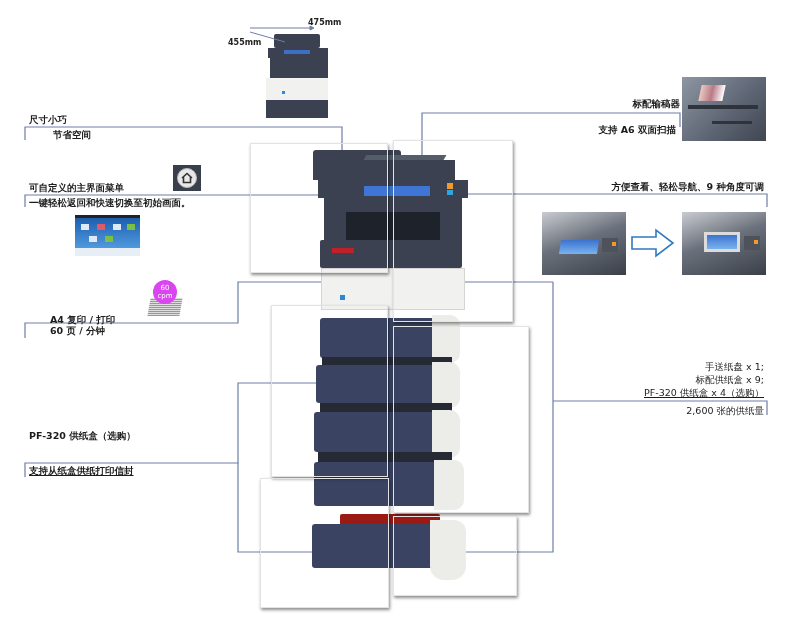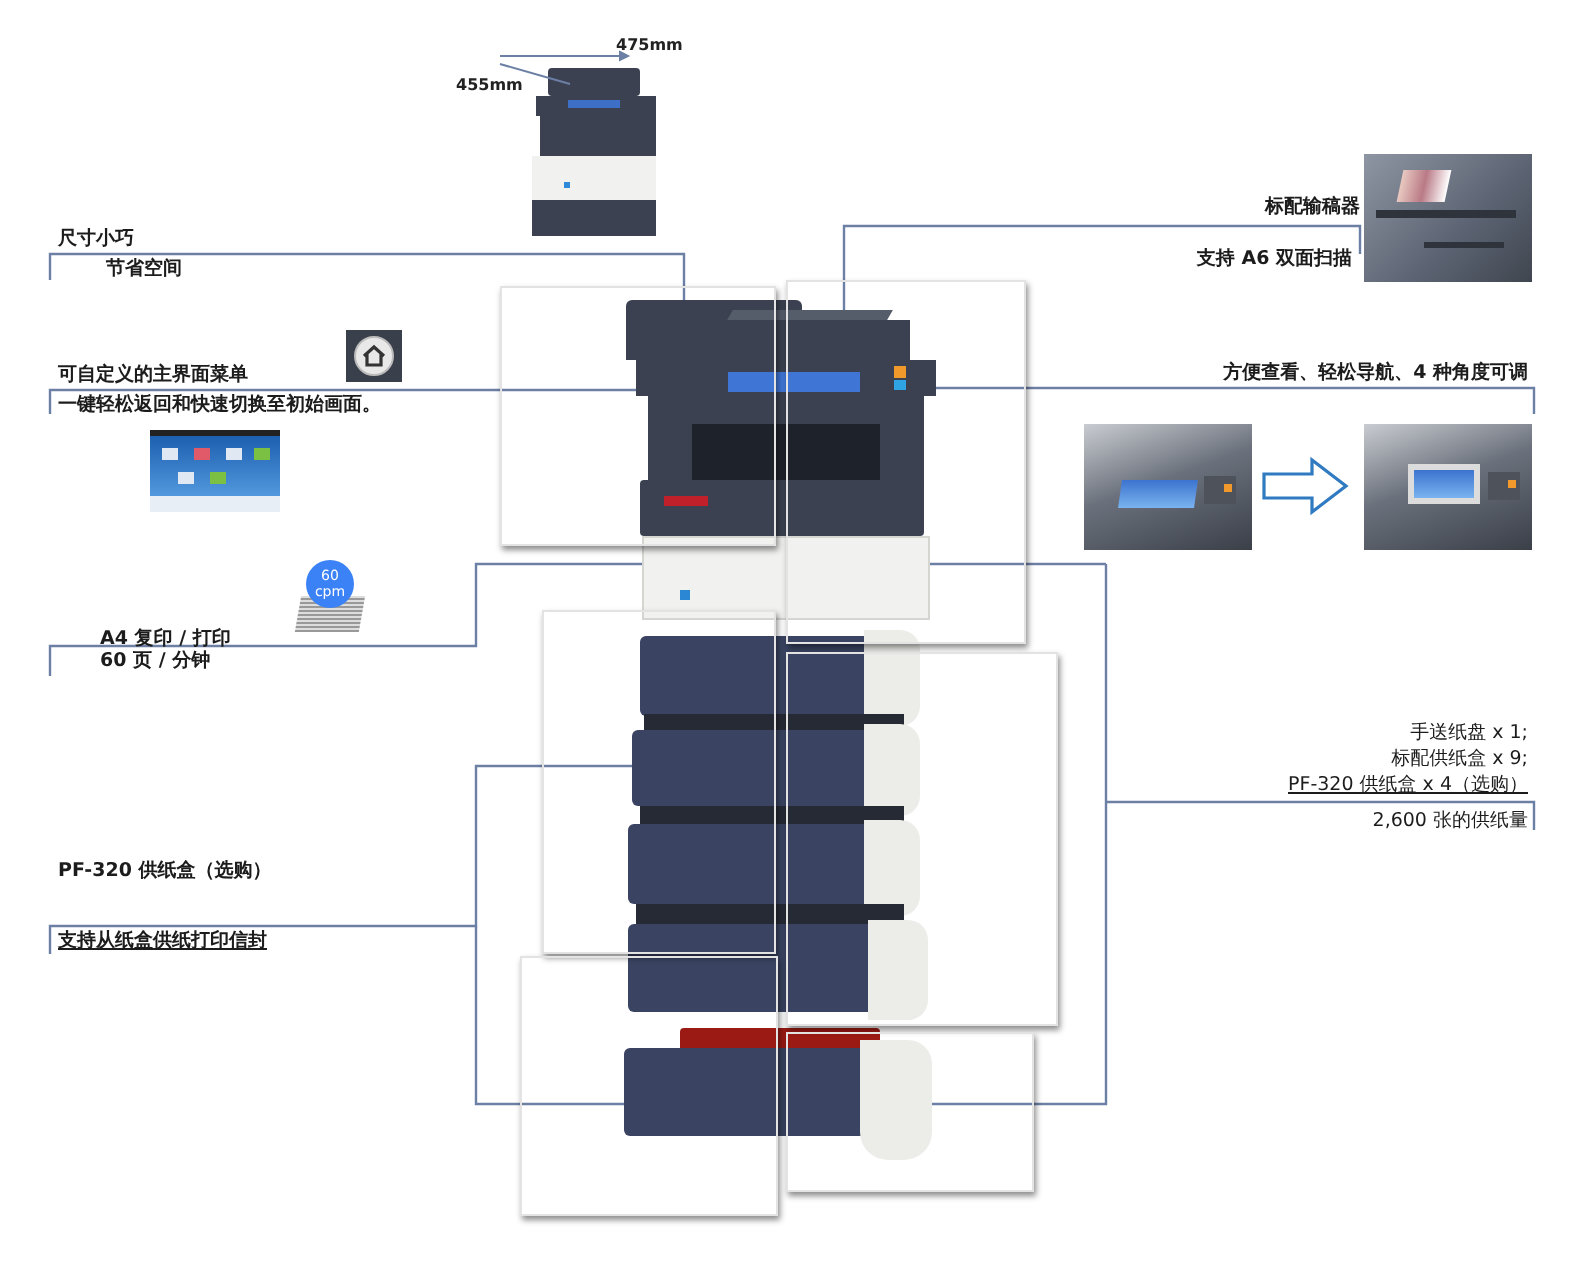--- a/index.html
+++ b/index.html
@@ -123,40 +123,40 @@
   <div class="abs" style="left:22px;top:6px;width:8px;height:6px;background:#e05a6a;"></div>
   <div class="abs" style="left:38px;top:6px;width:8px;height:6px;background:#dfe8f3;"></div>
   <div class="abs" style="left:52px;top:6px;width:8px;height:6px;background:#7bc043;"></div>
   <div class="abs" style="left:14px;top:18px;width:8px;height:6px;background:#dfe8f3;"></div>
   <div class="abs" style="left:30px;top:18px;width:8px;height:6px;background:#7bc043;"></div>
   <div class="abs" style="left:0;top:30px;width:65px;height:8px;background:#e8eef5;"></div>
 </div>
 
 <div class="abs" style="left:145px;top:280px;width:40px;height:40px;">
   <div class="abs" style="left:4px;top:18px;width:32px;height:18px;background:repeating-linear-gradient(#ddd 0 1px,#999 1px 2px);transform:skewX(-10deg);"></div>
-  <div class="abs" style="left:8px;top:0;width:24px;height:24px;border-radius:50%;background:#3b82f6;color:#fff;text-align:center;font-size:7px;line-height:8px;padding-top:4px;box-sizing:border-box;">
+  <div class="abs" style="left:8px;top:0;width:24px;height:24px;border-radius:50%;background:#d946ef;color:#fff;text-align:center;font-size:7px;line-height:8px;padding-top:4px;box-sizing:border-box;">
     <div>60</div>
     <div>cpm</div>
   </div>
 </div>
 <div class="lbl bold" style="left:50px;top:314px;">A4 复印 / 打印</div>
 <div class="lbl bold" style="left:50px;top:325px;">60 页 / 分钟</div>
 
 <div class="lbl bold" style="left:29px;top:430px;text-align:right;">PF-320 供纸盒（选购）</div>
 <div class="lbl bold" style="left:29px;top:465px;text-decoration:underline;">支持从纸盒供纸打印信封</div>
 
 <div class="photo" style="left:682px;top:77px;width:84px;height:64px;background:linear-gradient(135deg,#8e96a3,#5b6372 60%,#40464f);">
   <div class="abs" style="left:18px;top:8px;width:24px;height:16px;background:linear-gradient(90deg,#e9c9c1,#b97a86,#fff);transform:skewX(-12deg);"></div>
   <div class="abs" style="left:6px;top:28px;width:70px;height:4px;background:#2f343c;"></div>
   <div class="abs" style="left:30px;top:44px;width:40px;height:3px;background:#2f343c;"></div>
 </div>
 <div class="lbl bold r" style="right:110px;top:98px;">标配输稿器</div>
 <div class="lbl bold r" style="right:114px;top:114px;margin-top:10px;">支持 A6 双面扫描</div>
 
-<div class="lbl bold r" style="right:26px;top:181px;">方便查看、轻松导航、4 种角度可调</div>
+<div class="lbl bold r" style="right:26px;top:181px;">方便查看、轻松导航、9 种角度可调</div>
 <div class="photo" style="left:542px;top:212px;width:84px;height:63px;background:linear-gradient(160deg,#c9ccd1,#6b717c 45%,#3a3f48);">
   <div class="abs" style="left:18px;top:28px;width:38px;height:14px;background:linear-gradient(#3c73cf,#7ab3ef);transform:skewX(-8deg);"></div>
   <div class="abs" style="left:60px;top:26px;width:16px;height:14px;background:#4d525b;"></div>
   <div class="abs" style="left:70px;top:30px;width:4px;height:4px;background:#f19a2b;"></div>
 </div>
 <svg class="abs" width="46" height="30" style="left:630px;top:228px;">
   <polygon points="2,9 26,9 26,2 43,15 26,28 26,21 2,21" fill="#fff" stroke="#2f7ac1" stroke-width="1.6"></polygon>
 </svg>
 <div class="photo" style="left:682px;top:212px;width:84px;height:63px;background:linear-gradient(160deg,#c9ccd1,#6b717c 45%,#3a3f48);">
   <div class="abs" style="left:22px;top:20px;width:36px;height:20px;background:#dcdcdc;"></div>

